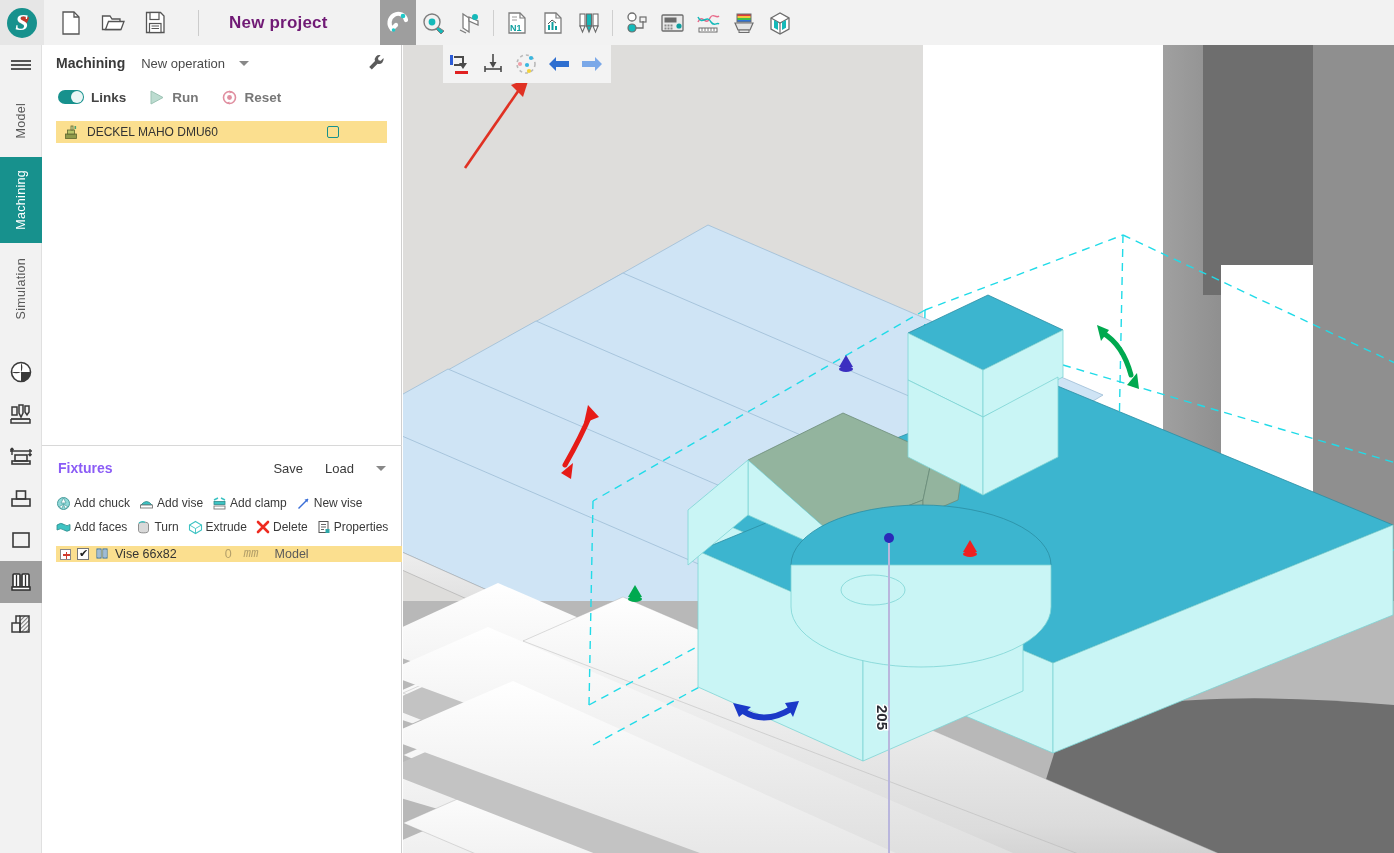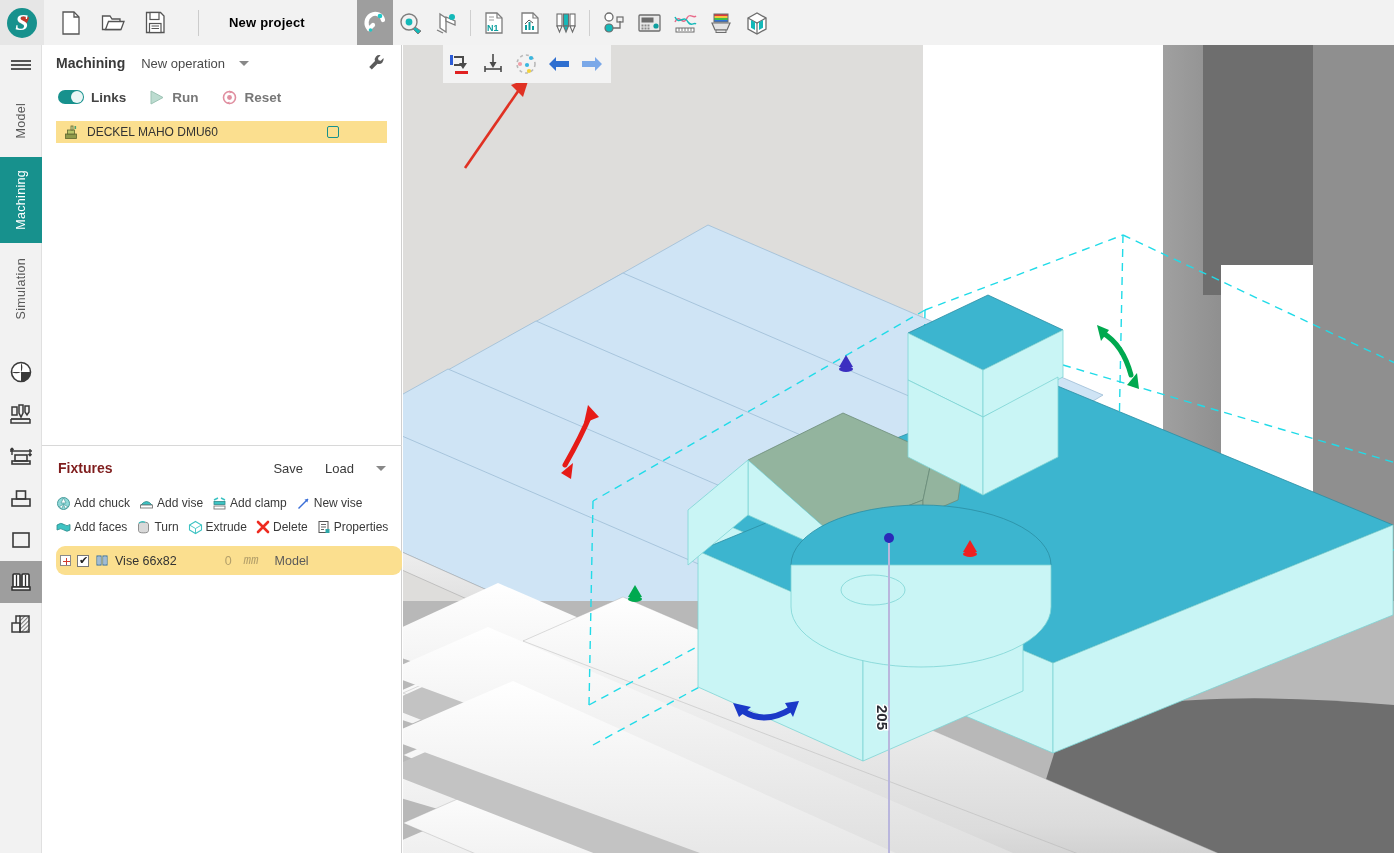--- a/index.html
+++ b/index.html
@@ -31,21 +31,21 @@
     color: #ffffff; font-family: "Liberation Serif", serif; font-size: 24px;
     font-weight: bold; font-style: italic; line-height: 21px; text-align: center;
   }
   .logo-circle .sred {
     position: absolute; left: 13px; top: 8px; width: 8px; height: 8px;
     background: #c0392b; border-radius: 50% 0 50% 0; transform: rotate(20deg);
   }
   .file-icons { display: flex; align-items: center; padding-left: 14px; gap: 16px; }
   .ficon { width: 26px; height: 28px; display: flex; align-items: center; justify-content: center; cursor: pointer; }
   .vsep { width: 1px; height: 26px; background: #cccccc; margin: 0 14px; }
-  .proj-title { font-size: 13px; font-weight: bold; color: #000000; letter-spacing: .2px; }
+  .proj-title { font-size: 17px; font-weight: bold; color: #701a75; letter-spacing: .2px; }
   .tb-right { display: flex; align-items: center; height: 45px; margin-left: 52px; }
   .tb-btn {
     width: 36px; height: 45px; display: flex; align-items: center; justify-content: center;
     cursor: pointer;
   }
   .tb-btn.active { background: #9e9e9e; }
   .tb-sep { width: 1px; height: 26px; background: #cfcfcf; margin: 0 5px; }
 
   
   .rail {
@@ -101,32 +101,32 @@
   }
   .machine-name { font-size: 12px; color: #333; }
   .machine-chk {
     position: absolute; right: 48px; width: 12px; height: 12px;
     border: 1.5px solid #17918d; border-radius: 2px;
   }
 
   .panel-split { position: absolute; left: 0; top: 400px; width: 360px; height: 1px; background: #d8d8d8; }
 
   .fix-head { position:absolute; left:0; top:408px; width:360px; display:flex; align-items:center; padding:0 16px; height:30px; }
-  .fix-title { font-size: 14px; font-weight: bold; color: #7f1d1d; }
+  .fix-title { font-size: 14px; font-weight: bold; color: #8b5cf6; }
   .fix-actions { margin-left:auto; display:flex; align-items:center; gap: 22px; }
   .fix-link { font-size: 13px; color: #3a3a3a; cursor: pointer; }
 
   .fix-tools { position: absolute; left: 0; top: 446px; width: 360px; padding: 0 14px; }
   .fix-tool-row { display:flex; align-items:center; gap:9px; height:24px; }
   .fix-tool { display:flex; align-items:center; gap:3px; cursor:pointer; font-size:12px; color:#3a3a3a; white-space:nowrap; }
 
   .fix-rows { position: absolute; left: 14px; top: 501px; width: 346px; }
   .fix-row {
-    height: 29px; background: #fbdf8f; display: flex; align-items: center; gap: 6px;
-    padding: 0 4px; cursor: pointer; font-size: 12.5px; color: #333; border-radius: 9px;
+    height: 16px; background: #fbdf8f; display: flex; align-items: center; gap: 6px;
+    padding: 0 4px; cursor: pointer; font-size: 12.5px; color: #333;
   }
   .expander {
     width: 11px; height: 11px; border: 1px solid #8a8a8a; background:#fff;
     position: relative; cursor:pointer; flex: none;
   }
   .expander::before { content:""; position:absolute; left:2px; top:4.5px; width:7px; height:1.5px; background:#d03b2e; }
   .expander::after { content:""; position:absolute; left:4.5px; top:2px; width:1.5px; height:7px; background:#d03b2e; }
   .chkbox { width:12px; height:12px; border:1px solid #777; background:#fff; position:relative; flex:none; cursor:pointer;}
   .chkbox::after { content:"\2714"; position:absolute; left:1px; top:-2px; font-size:11px; color:#222; }
   .fix-val { color:#b4a06a; margin-left: 42px; }

